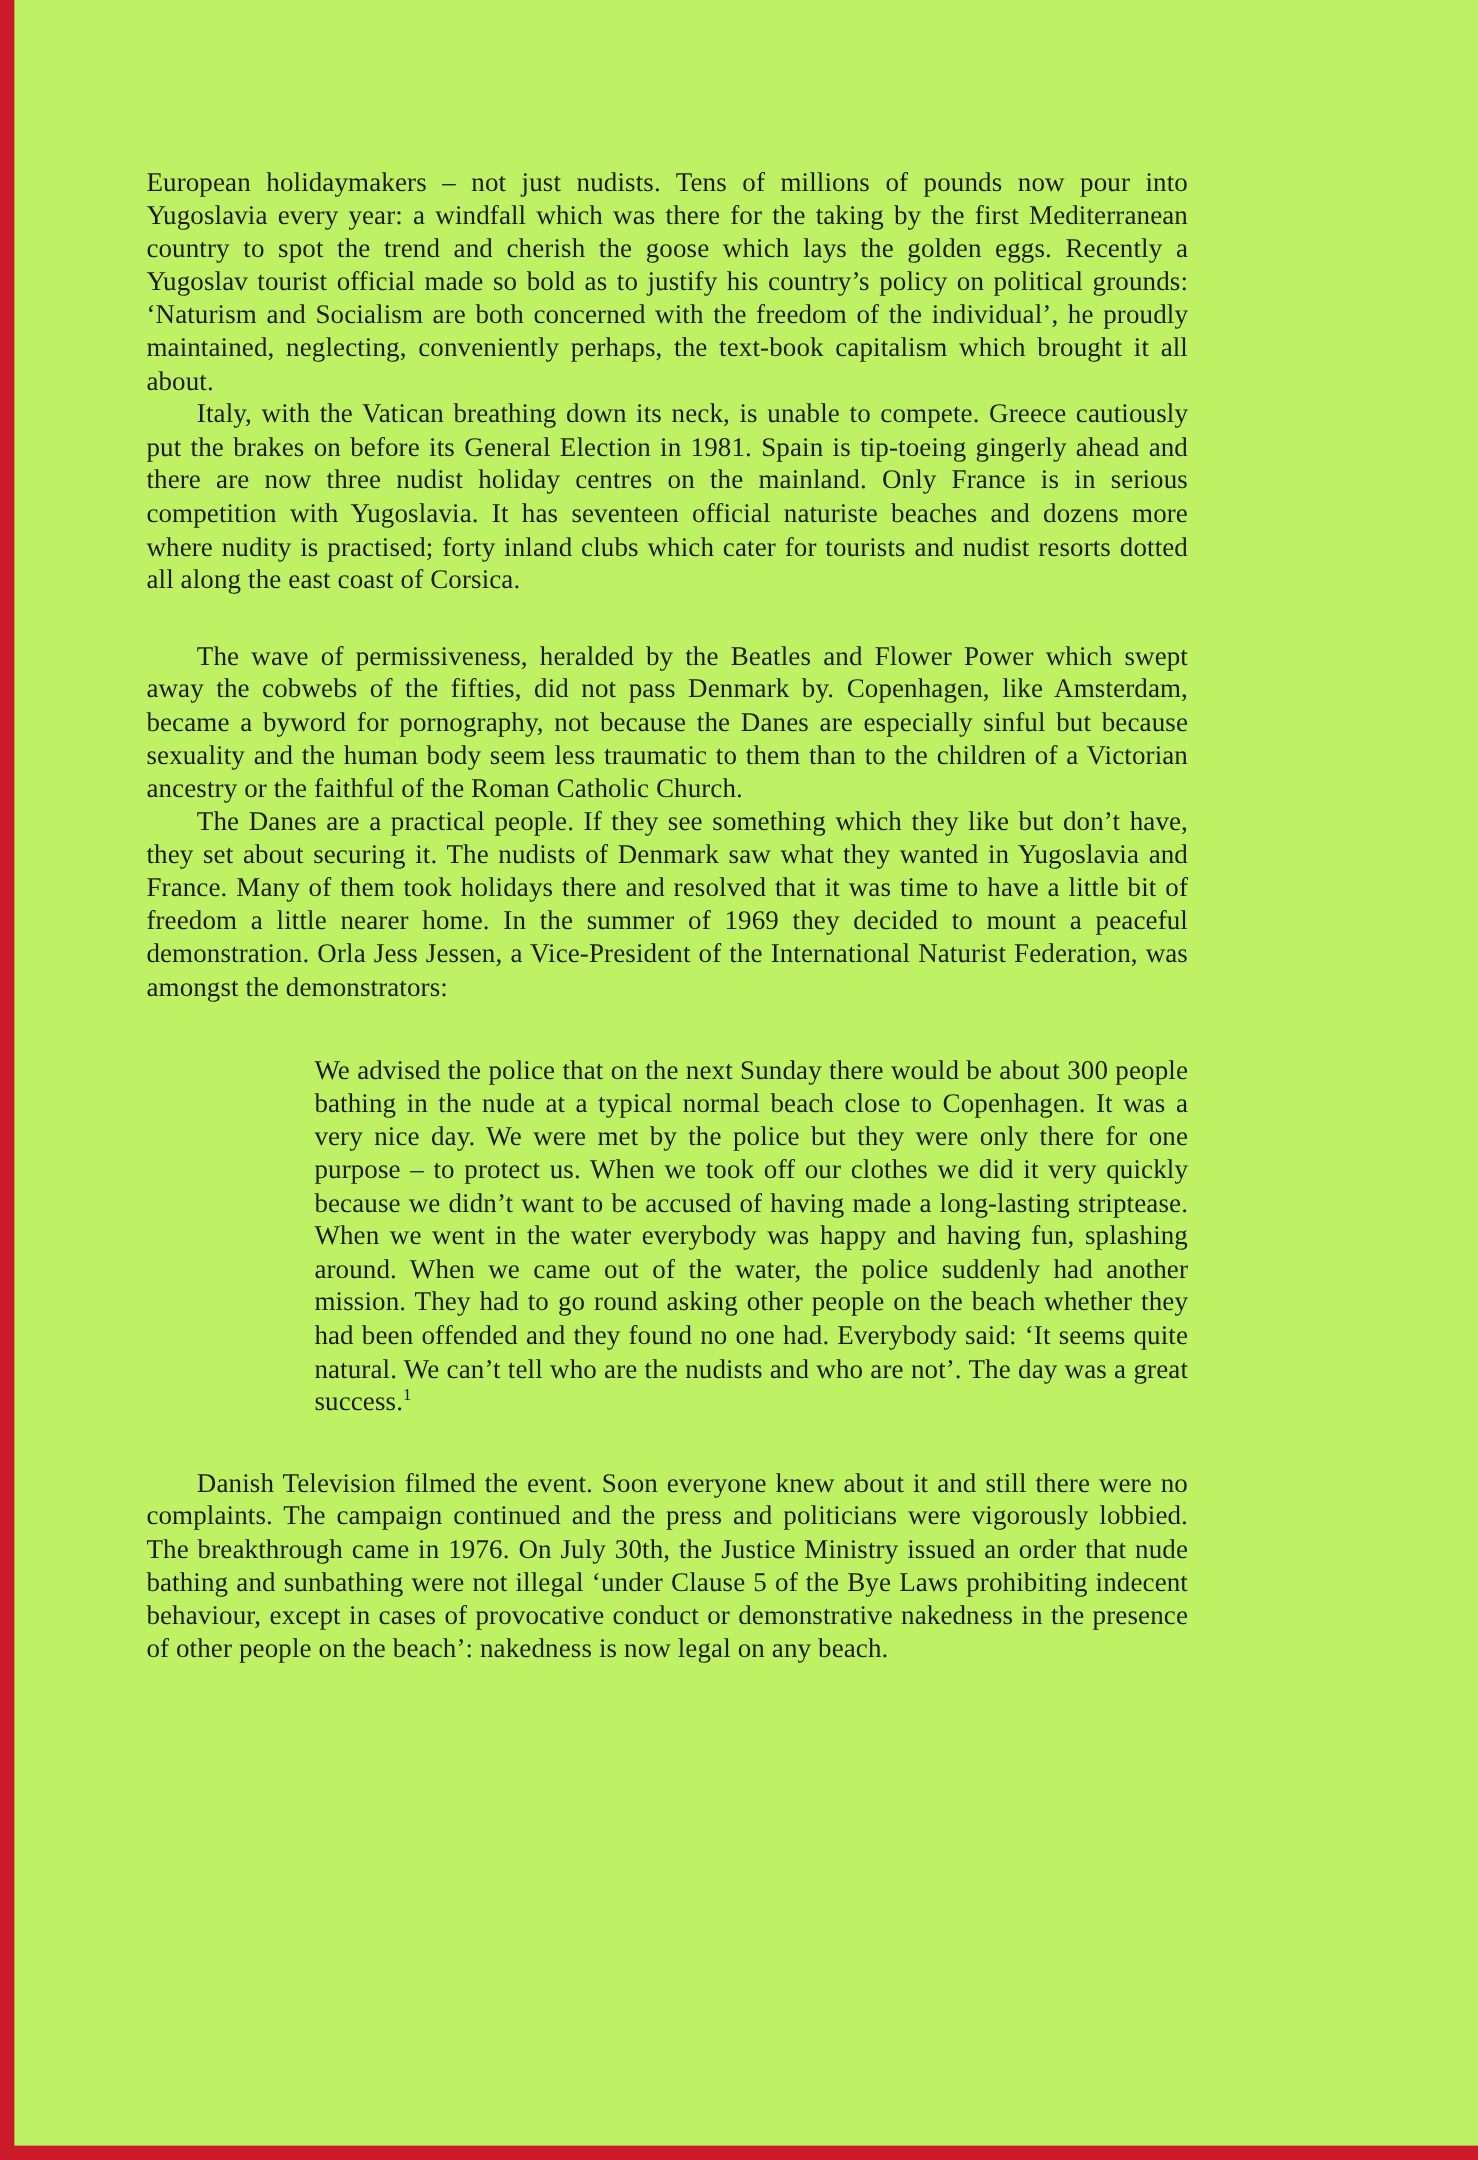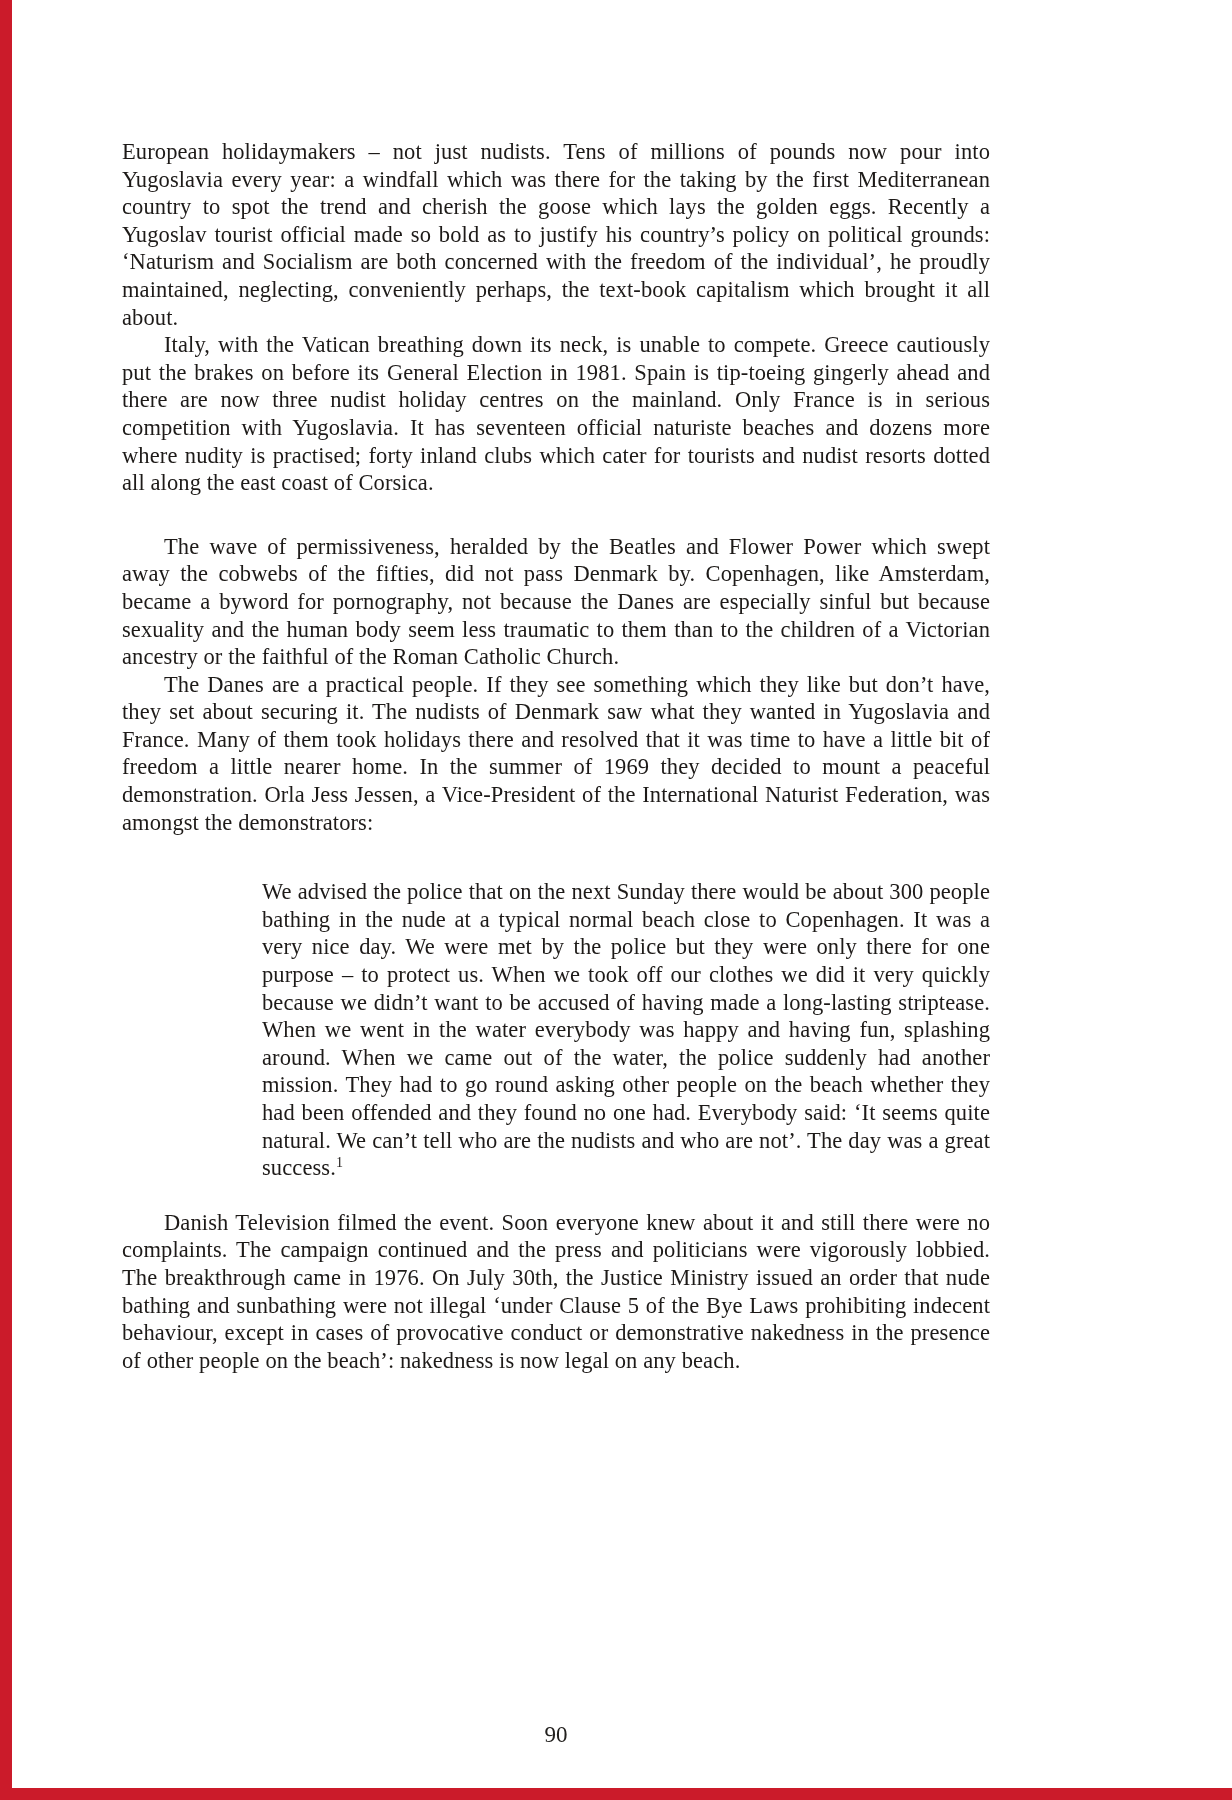--- a/index.html
+++ b/index.html
@@ -1,20 +1,20 @@
 <!DOCTYPE html>
 <html><head>
 <meta charset="utf-8">
 <style>
   html, body { margin: 0; padding: 0; background: #e9e7e2; }
   .scan-page {
     position: relative;
     width: 1232px;
     height: 1800px;
-    background: #ffffff;
+    background: #bef264;
     font-family: "Liberation Serif", "DejaVu Serif", serif;
     color: #1d1a18;
     overflow: hidden;
     margin: 0 auto;
   }
   
   .edge-left {
     position: absolute; left: 0; top: 0;
     width: 12px; height: 1800px;
     background: #cb1b2a;
@@ -35,21 +35,21 @@
     letter-spacing: 0.1px;
   }
   .para { margin: 0; }
   .para.indented { text-indent: 42px; }
   .para.section-gap { margin-top: 36px; }
   .quote-block {
     margin: 42px 16px 0 140px;
     width: 728px;
     text-align: justify;
   }
-  .after-quote { margin-top: 27px; }
+  .after-quote { margin-top: 40px; }
   .italic { }
   sup.footnote-ref {
     font-size: 14px;
     line-height: 0;
     vertical-align: super;
   }
   .page-number {
     position: absolute;
     left: 122px;
     top: 1722px;
@@ -76,15 +76,14 @@
     <p class="para indented section-gap">The wave of permissiveness, heralded by the Beatles and Flower Power which swept away the cobwebs of the fifties, did not pass Denmark by. Copenhagen, like Amsterdam, became a byword for pornography, not because the Danes are especially sinful but because sexuality and the human body seem less traumatic to them than to the children of a Victorian ancestry or the faithful of the Roman Catholic Church.</p>
 
     <p class="para indented">The Danes are a practical people. If they see something which they like but don’t have, they set about securing it. The nudists of Denmark saw what they wanted in Yugoslavia and France. Many of them took holidays there and resolved that it was time to have a little bit of freedom a little nearer home. In the summer of 1969 they decided to mount a peaceful demonstration. Orla Jess Jessen, a Vice-President of the International Naturist Federation, was amongst the demonstrators:</p>
 
     <div class="quote-block"><span>We advised the police that on the next Sunday there would be about 300 people bathing in the nude at a typical normal beach close to Copenhagen. It was a very nice day. We were met by the police but they were only there for one purpose – to protect us. When we took off our clothes we did it very quickly because we didn’t want to be accused of having made a long-lasting striptease. When we went in the water everybody was happy and having fun, splashing around. When we came out of the water, the police suddenly had another mission. They had to go round asking other people on the beach whether they had been offended and they found no one had. Everybody said: ‘It seems quite natural. We can’t tell who are the nudists and who are not’. The day was a great success.</span><sup class="footnote-ref">1</sup></div>
 
     <p class="para indented after-quote">Danish Television filmed the event. Soon everyone knew about it and still there were no complaints. The campaign continued and the press and politicians were vigorously lobbied. The breakthrough came in 1976. On July 30th, the Justice Ministry issued an order that nude bathing and sunbathing were not illegal ‘under Clause 5 of the Bye Laws prohibiting indecent behaviour, except in cases of provocative conduct or demonstrative nakedness in the presence of other people on the beach’: nakedness is now legal on any beach.</p>
 
   </div>
 
-  <div class="page-number">90</div>
 
 </div>
 
 </body></html>

